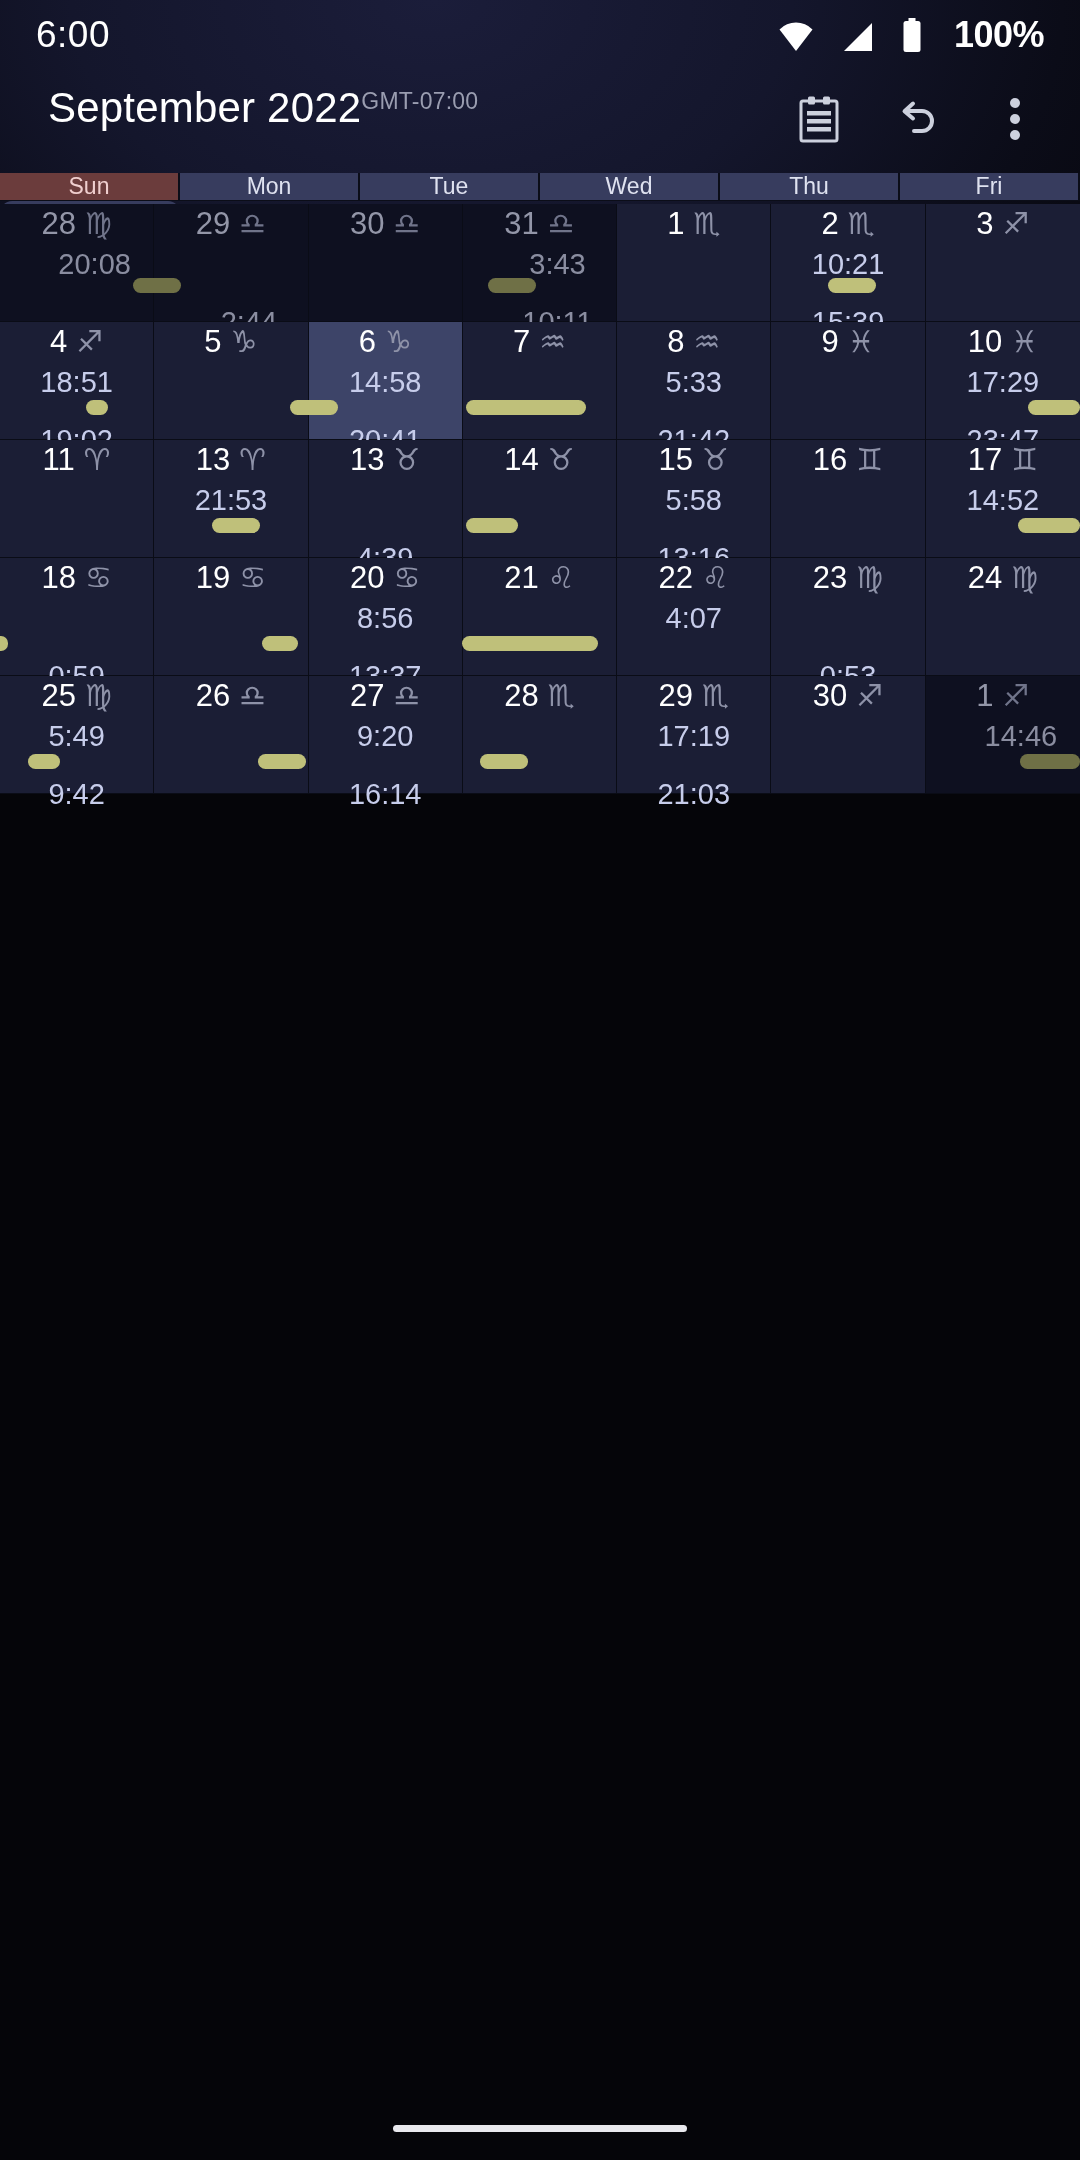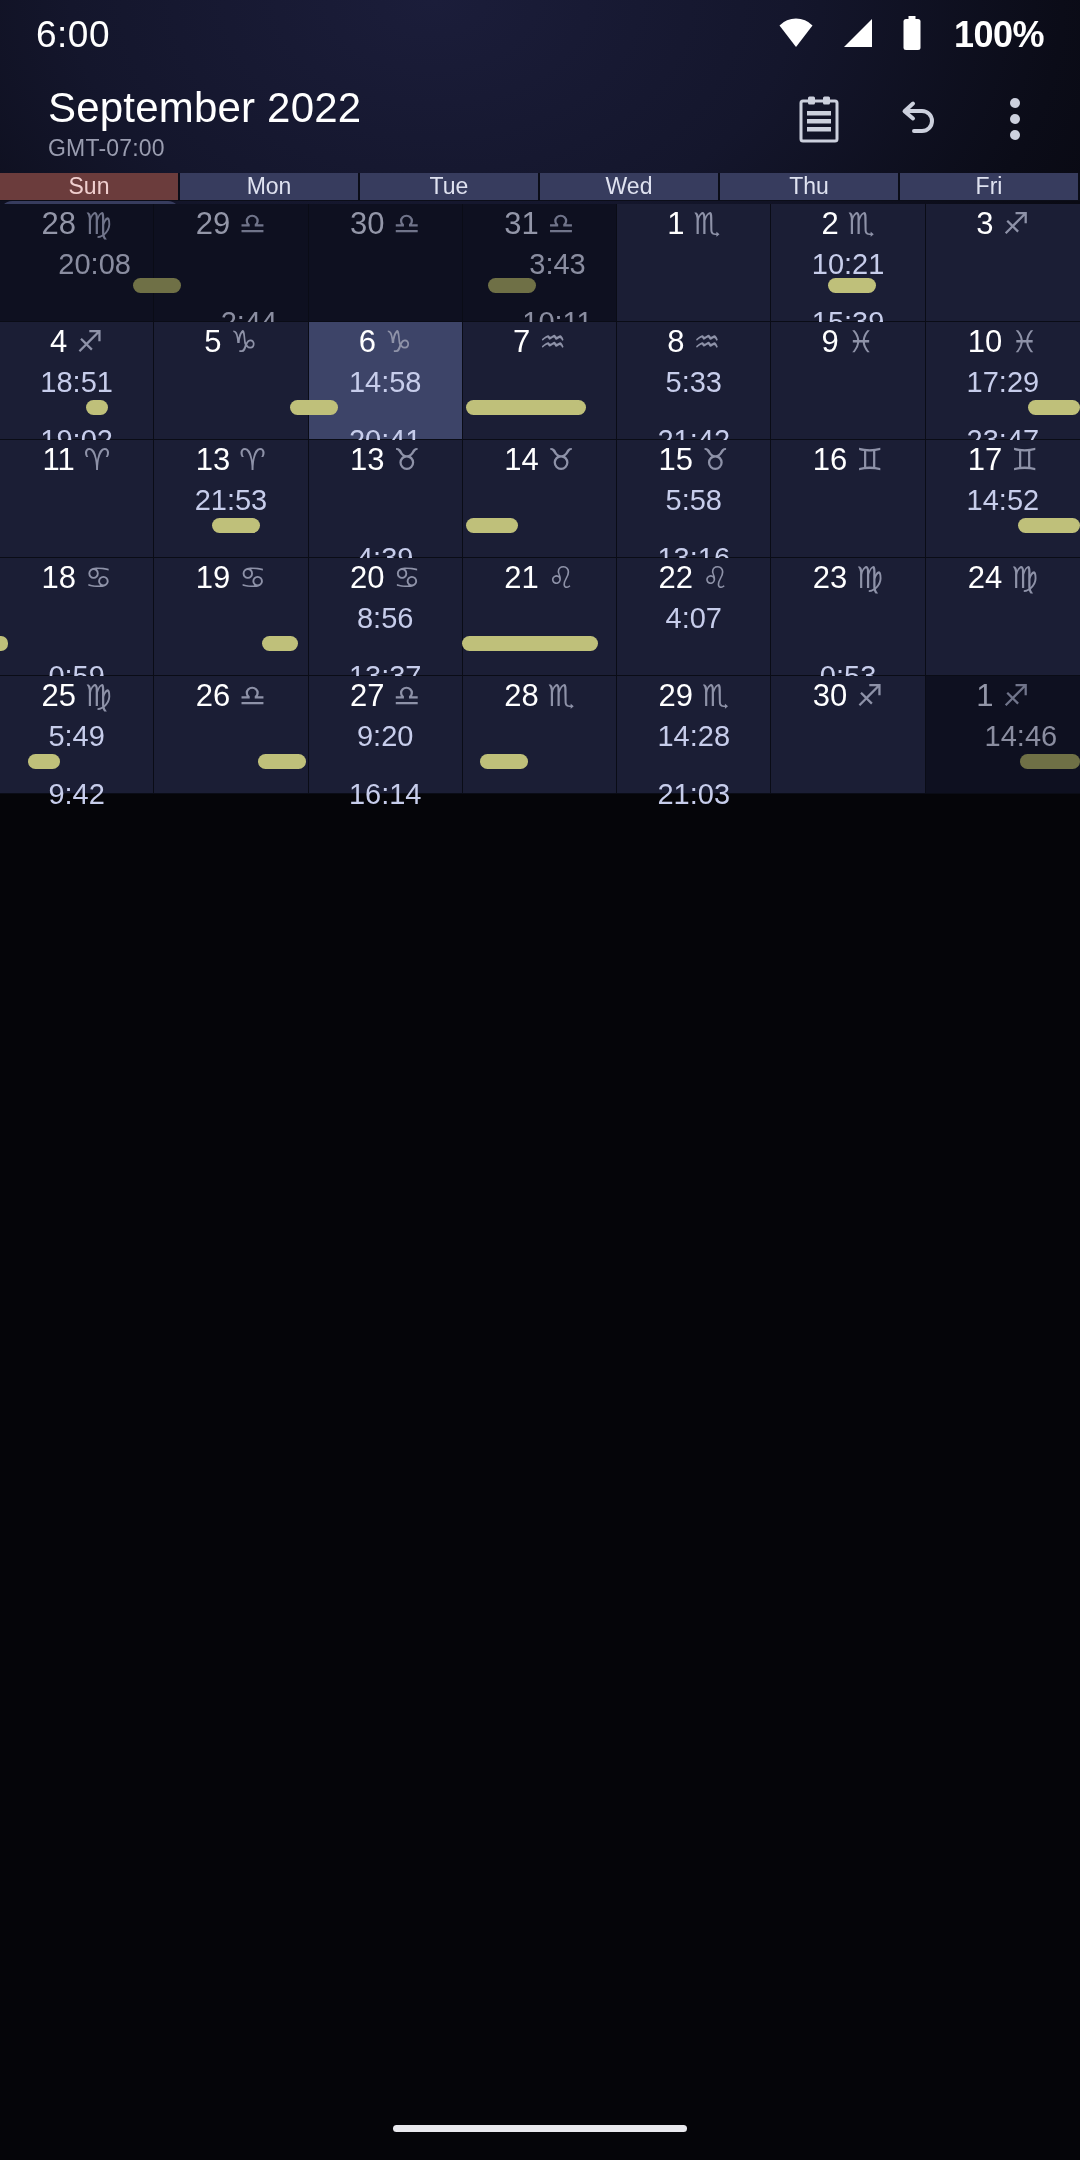--- a/index.html
+++ b/index.html
@@ -18,31 +18,31 @@
       radial-gradient(ellipse 900px 600px at 40% 0%, #1b1d3a 0%, #14162c 40%, #0b0c18 70%, #050509 100%),
       linear-gradient(180deg,#191b35 0%, #14162b 30%, #0a0b15 55%, #030305 100%);
   }
   
   #statusbar {
     position:absolute; left:0; top:0; width:1080px; height:70px;
     display:flex; align-items:center; justify-content:space-between;
     padding:0 36px;
   }
   #clock { font-size:37px; font-weight:400; letter-spacing:.5px; color:#ffffff; }
-  #sysicons { display:flex; align-items:center; gap:28px; }
+  #sysicons { display:flex; align-items:flex-end; gap:28px; }
   .sysicon { display:block; }
   #battpct { font-size:36px; font-weight:600; color:#fff; letter-spacing:-.5px; margin-left:4px; }
 
   
   #toolbar {
     position:absolute; left:0; top:70px; width:1080px; height:103px;
     display:flex; align-items:flex-start; justify-content:space-between;
     padding:14px 28px 0 48px;
   }
-  #titlewrap { display:flex; flex-direction:column; }
+  #titlewrap { display:flex; flex-direction:row; }
   #month-title { font-size:42px; font-weight:400; color:#ffffff; line-height:1.12; letter-spacing:.2px;}
   #tz { font-size:23px; color:#9a9db0; margin-top:4px; letter-spacing:.2px;}
   #actions { display:flex; align-items:center; gap:52px; padding-top:14px; padding-right:14px;}
   .act { width:46px; height:46px; display:flex; align-items:center; justify-content:center; cursor:pointer;}
 
   
   #weekhead {
     position:absolute; left:0; top:173px; width:1080px; height:31px;
     display:grid; grid-template-columns:repeat(6,1fr);
   }
@@ -402,21 +402,21 @@
         <div class="daynum">
           <span class="dn">28</span>
           <span class="zs">♏</span>
         </div>
       </div>
       <div class="cell">
         <div class="daynum">
           <span class="dn">29</span>
           <span class="zs">♏</span>
         </div>
-        <div class="t1">14:28</div>
+        <div class="t1">17:19</div>
         <div class="t2">21:03</div>
       </div>
       <div class="cell">
         <div class="daynum">
           <span class="dn">30</span>
           <span class="zs">♐</span>
         </div>
       </div>
       <div class="cell dim">
         <div class="daynum">

